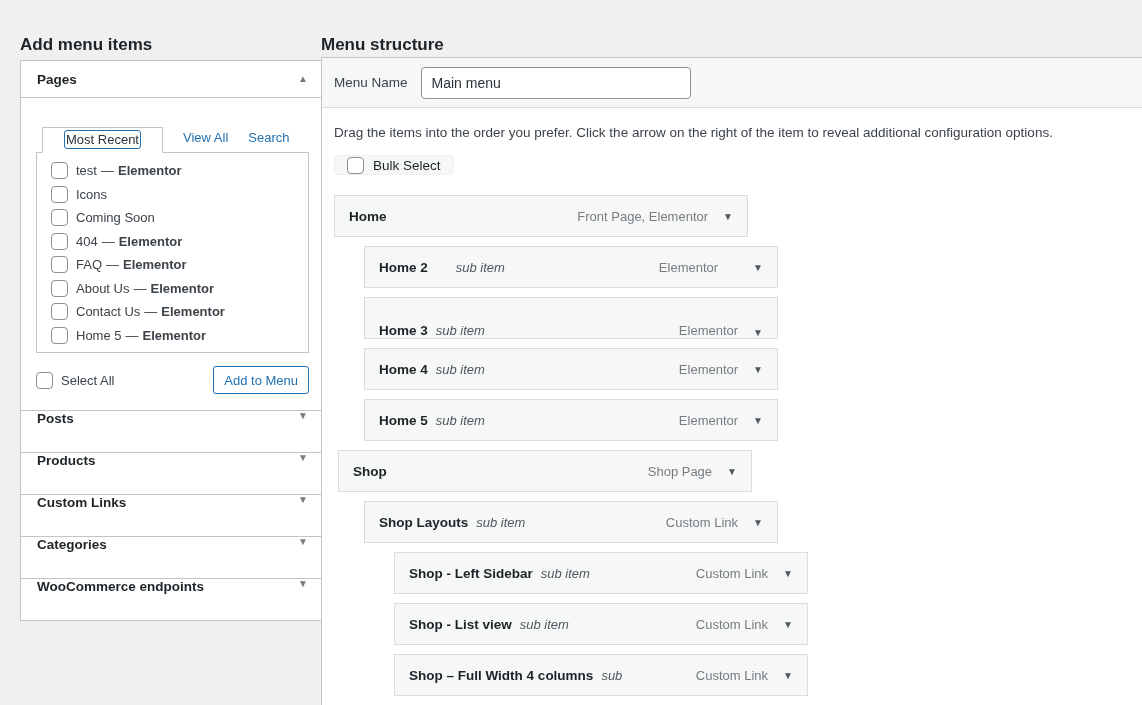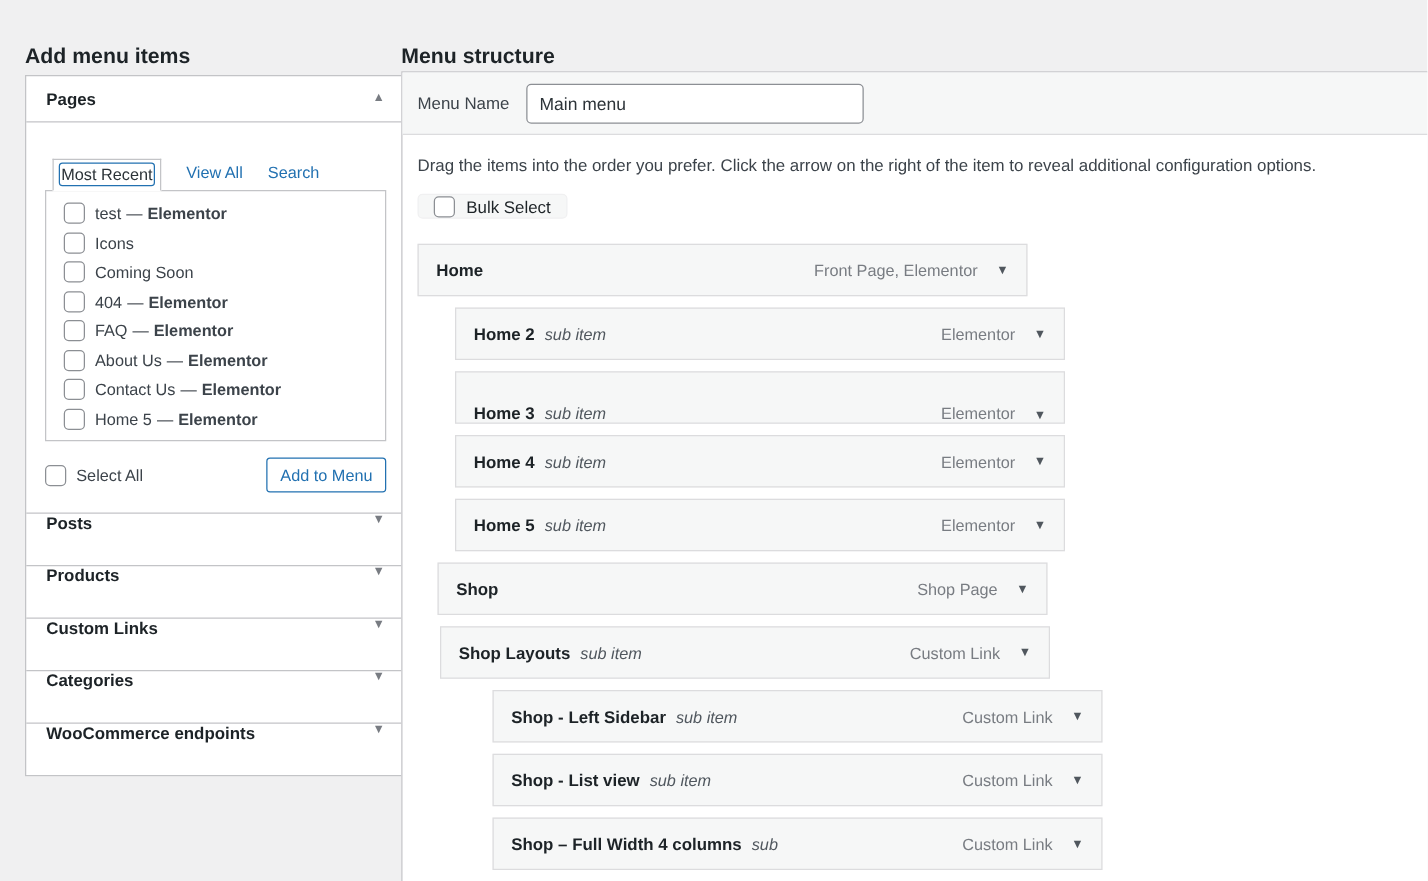--- a/index.html
+++ b/index.html
@@ -11,21 +11,21 @@
   #right-heading { left:321px; }
 
   
   .left-panel { position:absolute; left:20px; top:60px; width:305px; background:#fff; border:1px solid #c3c4c7; box-sizing:border-box; }
   .acc-header { height:37px; display:flex; align-items:center; padding:0 16px; font-size:13.5px; font-weight:700; border-bottom:1px solid #c3c4c7; box-sizing:border-box; cursor:pointer; }
   .arrow { color:#787c82; font-size:10px; line-height:1; }
   .acc-header .arrow, .acc-row .arrow { margin-left:auto; }
   .pages-body { padding:29px 15px 16px; }
 
   .tabs { display:flex; align-items:flex-end; font-size:13px; position:relative; z-index:3; padding-left:6px; }
-  .tab-active { background:#fff; border:1px solid #c3c4c7; border-bottom:1px solid #fff; margin-bottom:-1px; padding:4px 6px 5px; position:relative; z-index:3; color:#2c3338; }
+  .tab-active { background:#fff; border:1px solid #c3c4c7; border-bottom:1px solid #fff; margin-bottom:-1px; padding:4px 23px 5px; position:relative; z-index:3; color:#2c3338; }
   .focus-ring { outline:1.5px solid #2271b1; outline-offset:1px; border-radius:1px; }
   .tab-link { color:#2271b1; text-decoration:none; margin-left:20px; padding-bottom:7px; cursor:pointer; }
 
   .page-list { border:1px solid #c3c4c7; background:#fff; height:201px; box-sizing:border-box; padding:6px 0; overflow:hidden; font-size:13px; color:#3c434a; position:relative; z-index:1; }
   .page-item { display:flex; align-items:center; height:23.5px; padding:0 14px; cursor:pointer; }
   .checkbox { width:15px; height:15px; border:1px solid #8c8f94; border-radius:4px; background:#fff; flex:none; box-sizing:content-box; }
   .page-item .checkbox { margin-right:8px; }
   .page-item b { color:#3c434a; }
   .pi-sep { margin:0 4px; }
 
@@ -39,21 +39,21 @@
   .right-panel { position:absolute; left:321px; top:57px; width:850px; height:680px; background:#fff; border:1px solid #c3c4c7; box-sizing:border-box; }
   .menuname-row { height:50px; background:#f6f7f7; border-bottom:1px solid #dcdcde; display:flex; align-items:center; padding:0 12px; box-sizing:border-box; }
   .menuname-label { font-size:13.5px; color:#3c434a; margin-right:13px; }
   .menuname-input { width:248px; height:30px; border:1px solid #8c8f94; border-radius:4px; padding:0 10px; font-size:14px; color:#2c3338; background:#fff; font-family:inherit; box-sizing:content-box; }
 
   .panel-body { padding:17px 12px; }
   .instructions { font-size:13.5px; color:#3c434a; margin:0 0 15px; }
   .bulk-select { display:inline-flex; align-items:center; background:#f6f7f7; border:1px solid #f0f0f1; border-radius:4px; height:20px; padding:0 12px; box-sizing:border-box; font-size:13.5px; color:#1d2327; margin-bottom:20px; cursor:pointer; }
   .bulk-select .checkbox { margin-right:9px; }
 
-  .menu-item { width:488px; height:42px; box-sizing:border-box; background:#f6f7f7; border:1px solid #dcdcde; display:flex; align-items:center; padding:0 14px; margin-bottom:9px; cursor:move; }
+  .menu-item { width:414px; height:42px; box-sizing:border-box; background:#f6f7f7; border:1px solid #dcdcde; display:flex; align-items:center; padding:0 14px; margin-bottom:9px; cursor:move; }
   .mi-name { font-size:13.5px; font-weight:700; color:#1d2327; white-space:nowrap; }
   .mi-sub { font-style:italic; font-size:13px; color:#50575e; margin-left:8px; white-space:nowrap; }
   .mi-type { margin-left:auto; font-size:13px; color:#787c82; white-space:nowrap; }
   .mi-arrow { margin-left:15px; color:#50575e; font-size:10px; cursor:pointer; }
 </style>
 </head>
 <body>
 
 <div class="screen">
 
@@ -168,21 +168,21 @@
 
       <div class="menu-list">
 
           <div class="menu-item" style="margin-left: 0px;">
             <span class="mi-name">Home</span>
 
             <span class="mi-type">Front Page, Elementor</span>
             <span class="mi-arrow">▼</span>
           </div>
 
-          <div class="menu-item" style="margin-left: 30px;">
+          <div class="menu-item" style="margin-left: 30px; gap: 20px;">
             <span class="mi-name">Home 2</span>
             <span class="mi-sub">sub item</span>
             <span class="mi-type">Elementor</span>
             <span class="mi-arrow">▼</span>
           </div>
 
           <div class="menu-item" style="margin-left: 30px; align-items: flex-end;">
             <span class="mi-name">Home 3</span>
             <span class="mi-sub">sub item</span>
             <span class="mi-type">Elementor</span>
@@ -196,28 +196,28 @@
             <span class="mi-arrow">▼</span>
           </div>
 
           <div class="menu-item" style="margin-left: 30px;">
             <span class="mi-name">Home 5</span>
             <span class="mi-sub">sub item</span>
             <span class="mi-type">Elementor</span>
             <span class="mi-arrow">▼</span>
           </div>
 
-          <div class="menu-item" style="margin-left: 16px;">
+          <div class="menu-item" style="margin-left: 4px;">
             <span class="mi-name">Shop</span>
 
             <span class="mi-type">Shop Page</span>
             <span class="mi-arrow">▼</span>
           </div>
 
-          <div class="menu-item" style="margin-left: 18px; align-items: center;">
+          <div class="menu-item" style="margin-left: 30px; align-items: center;">
             <span class="mi-name">Shop Layouts</span>
             <span class="mi-sub">sub item</span>
             <span class="mi-type">Custom Link</span>
             <span class="mi-arrow">▼</span>
           </div>
 
           <div class="menu-item" style="margin-left: 60px; text-align: center;">
             <span class="mi-name">Shop - Left Sidebar</span>
             <span class="mi-sub">sub item</span>
             <span class="mi-type">Custom Link</span>

